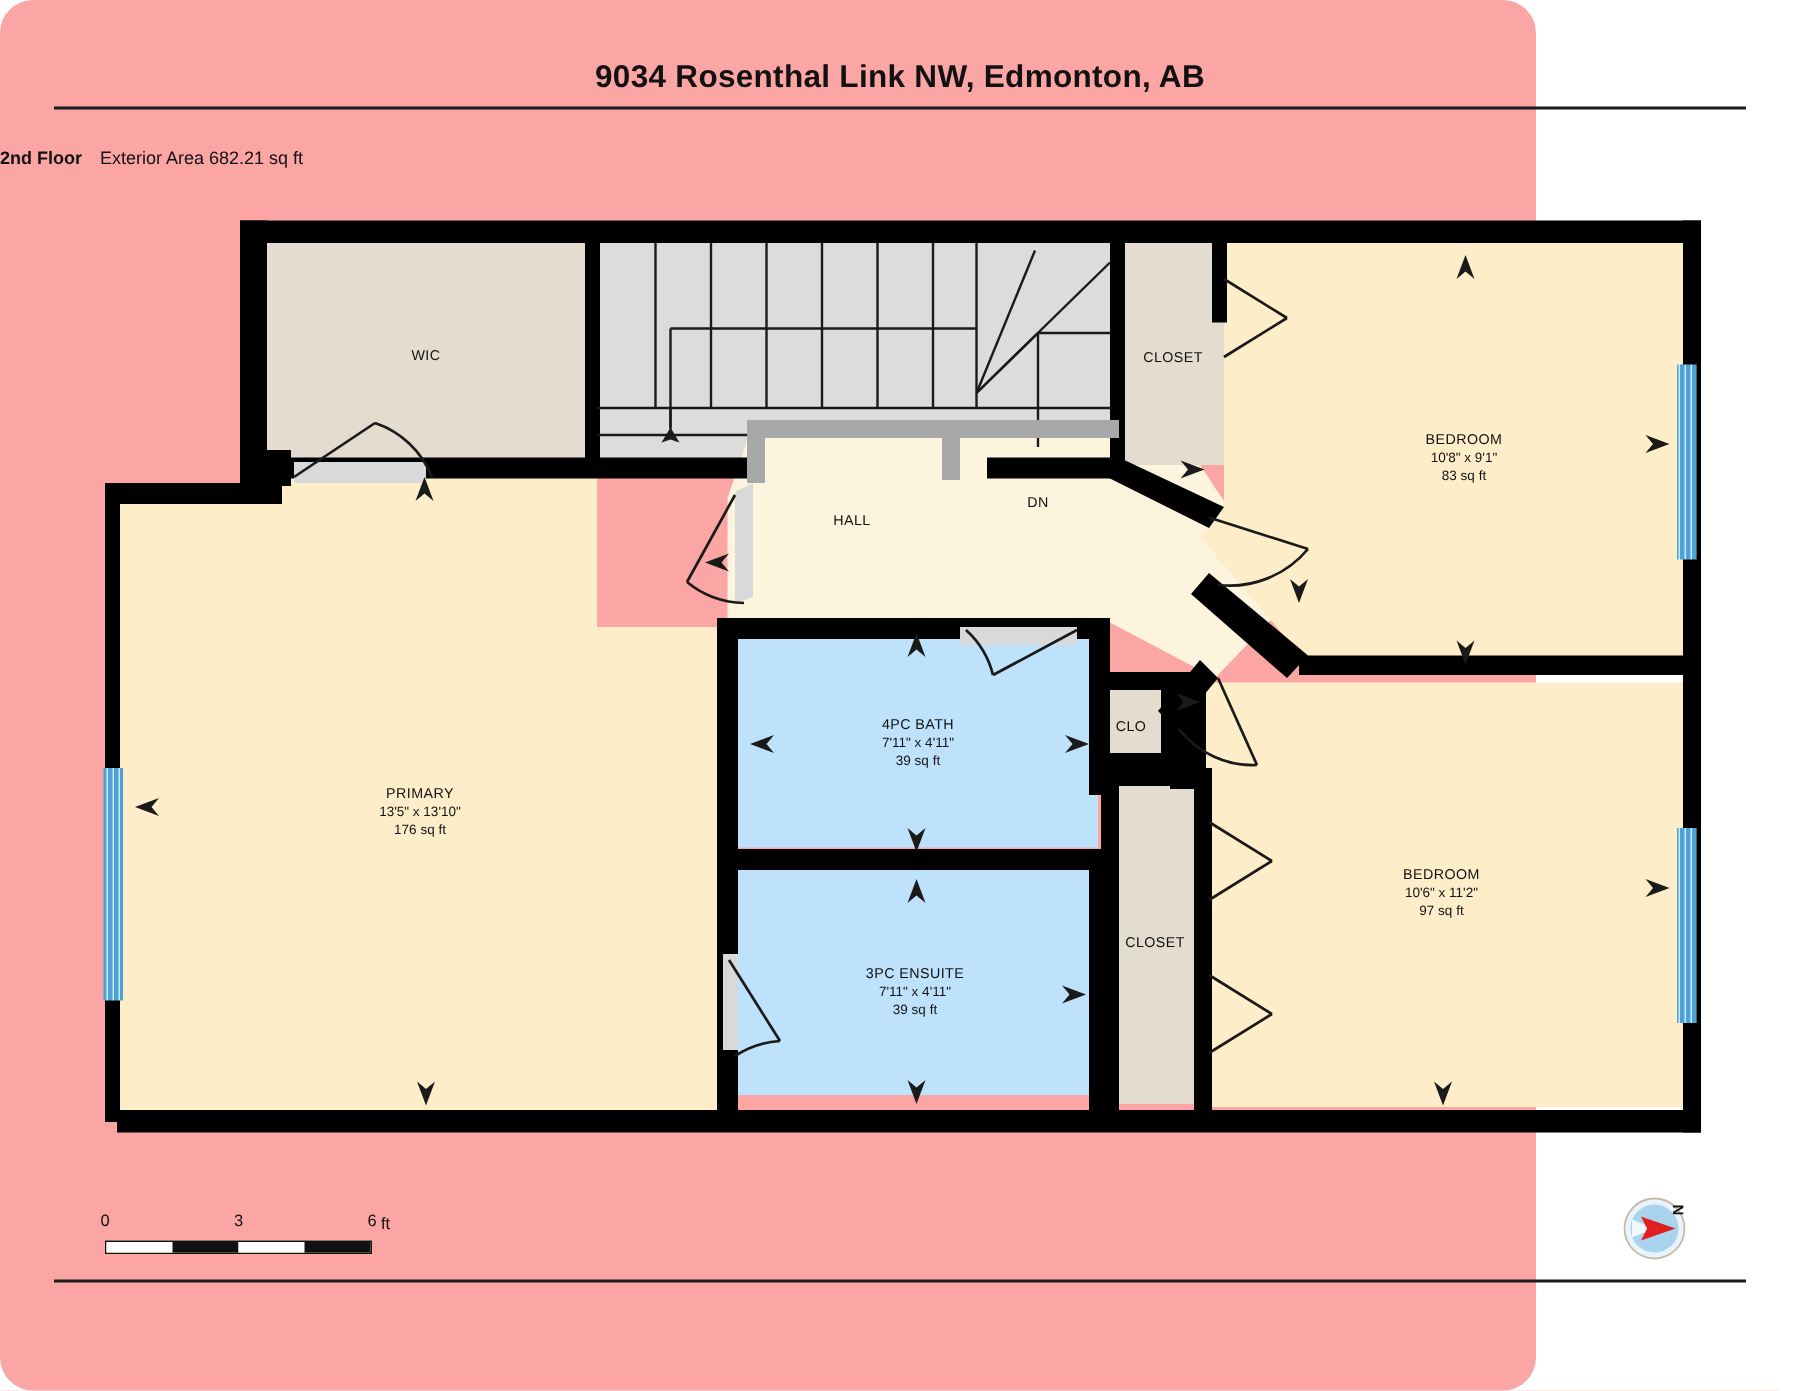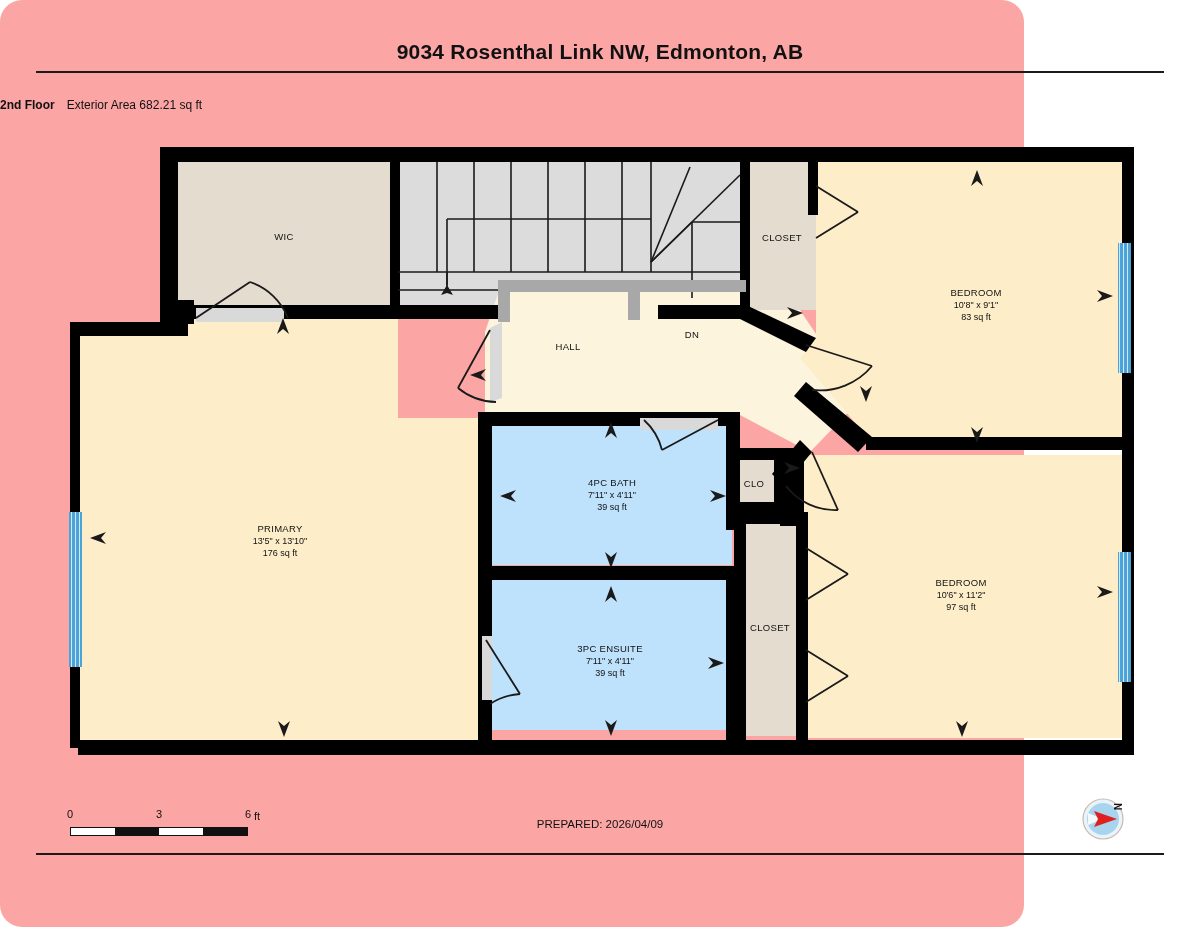--- a/index.html
+++ b/index.html
@@ -438,21 +438,20 @@
     </div>
     <div class="bar">
       <i class="light"></i>
       <i class="dark"></i>
       <i class="light"></i>
       <i class="dark"></i>
     </div>
     <div class="unit">ft</div>
   </div>
 
-  <div class="prepared">PREPARED: 2026/04/09</div>
 
   <div class="compass">
     <svg viewBox="0 0 44 44" width="44" height="44" xmlns="http://www.w3.org/2000/svg">
       <circle cx="22" cy="22" r="20" fill="#e9f3fb" stroke="#c9b9a8" stroke-width="1.2"></circle>
       <circle cx="22" cy="22" r="16" fill="#a9d4ee"></circle>
       <path d="M 22 22 L 7 16 L 7 28 Z" fill="#ffffff" opacity="0.85"></path>
       <path d="M 36 22 L 13 14 L 17 22 L 13 30 Z" fill="#e02020"></path>
     </svg>
     <span class="nlabel">N</span>
   </div>

